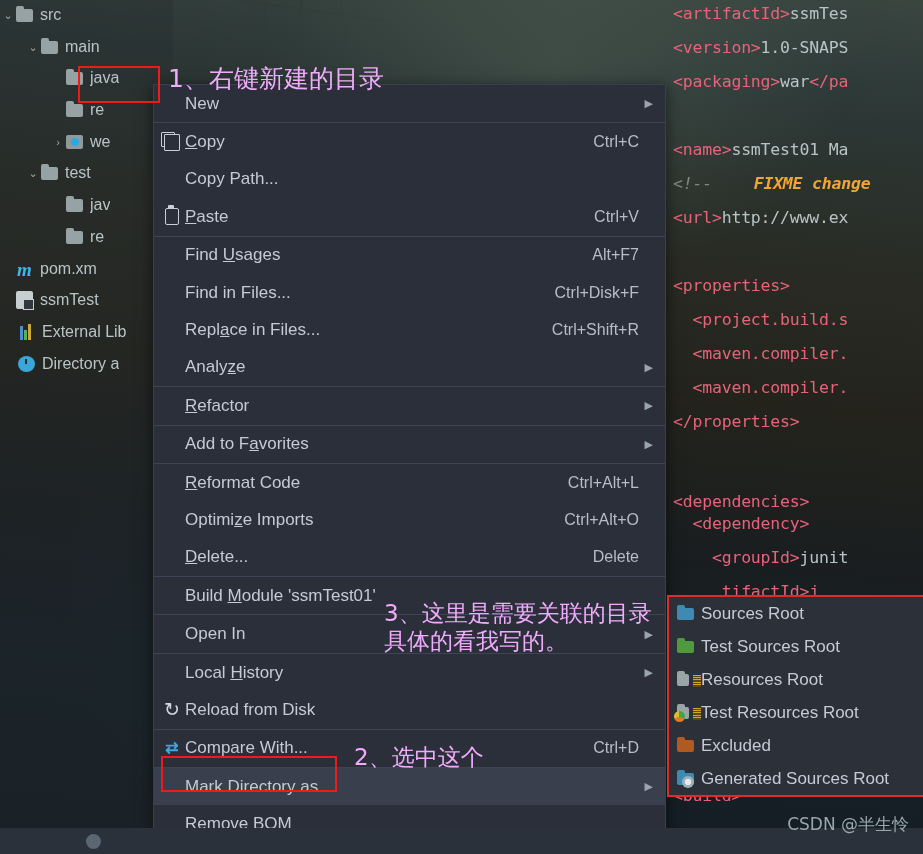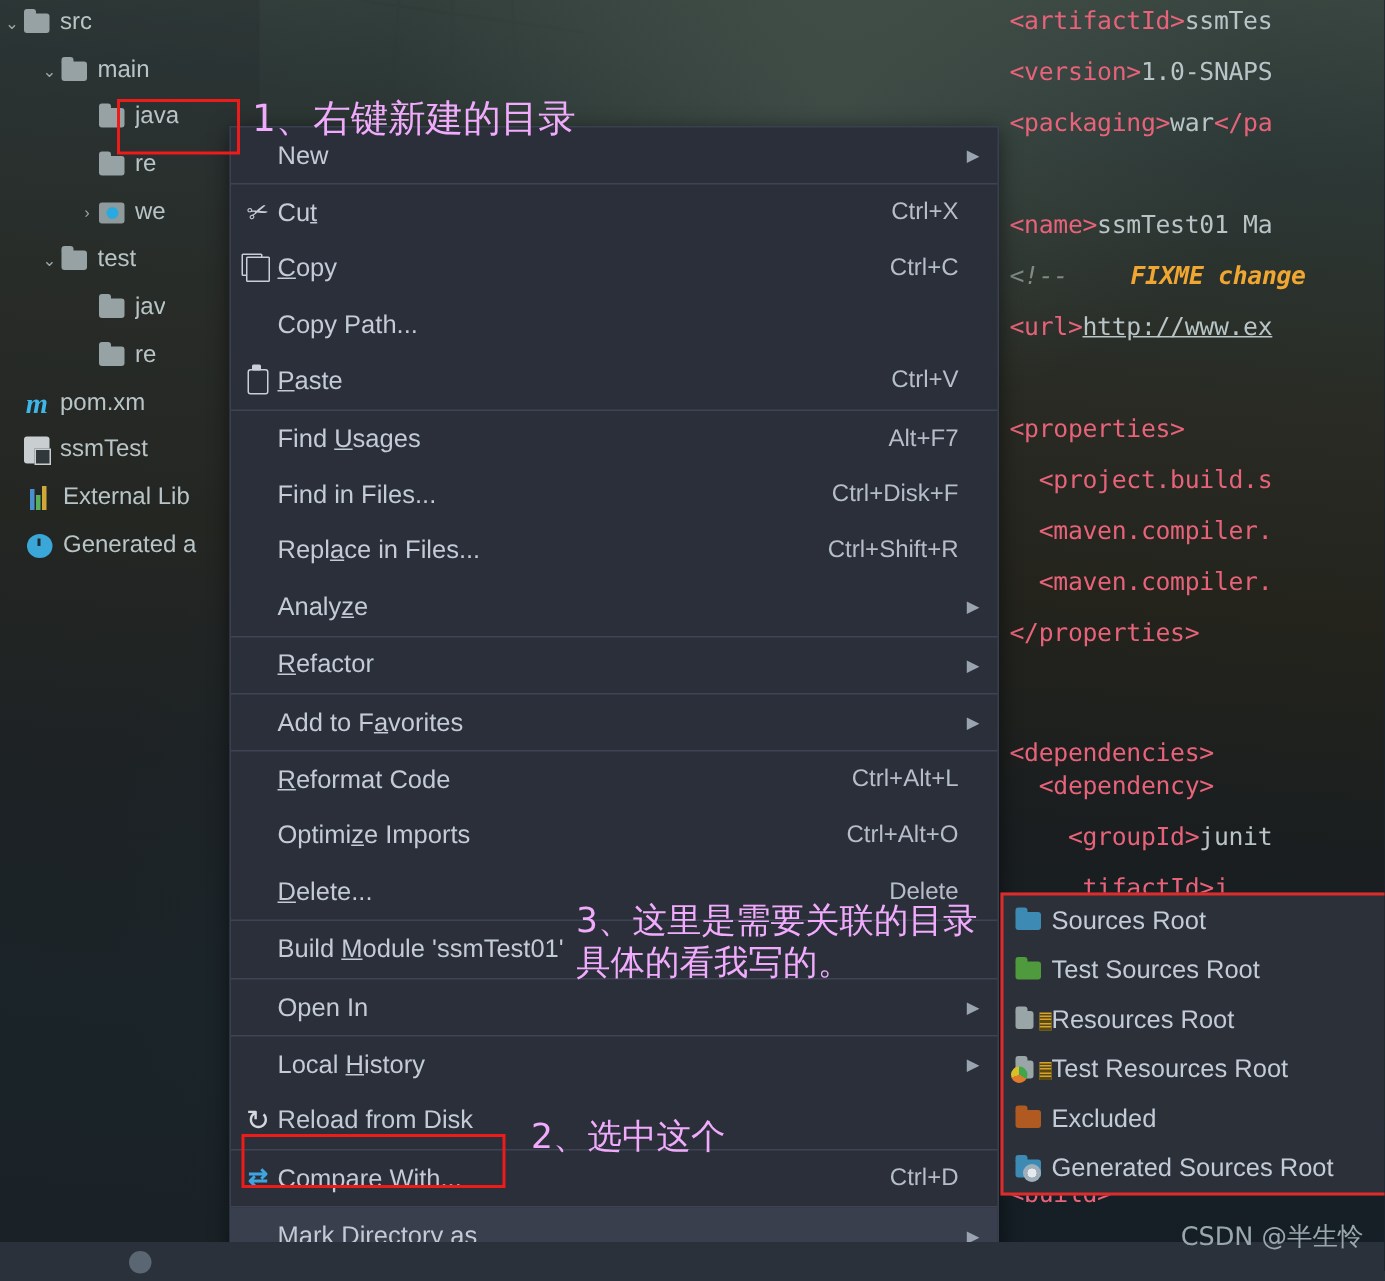--- a/index.html
+++ b/index.html
@@ -60,21 +60,21 @@
   .editor{
     position:absolute;left:665px;top:0;width:258px;height:828px;
     font-family:"DejaVu Sans Mono", monospace;font-size:16.5px;
     overflow:hidden;
   }
   .cl{position:absolute;left:8px;white-space:pre;letter-spacing:-0.2px;}
   .tag{color:#e8637a;}
   .txt{color:#b9c4c6;}
   .cmt{color:#7f8a84;font-style:italic;}
   .fixme{color:#f0a732;font-style:italic;font-weight:bold;margin-left:32px;}
-  .link{color:#b9c4c6;text-decoration:underline;}
+  .link{color:#b9c4c6;}
 
   
   .menu{
     position:absolute;left:153px;top:84px;width:511px;
     background:#2b2f3a;
     border:1px solid #3b4050;
     box-shadow:0 3px 14px rgba(0,0,0,.55);
     color:#c3cbd6;font-size:17px;
     z-index:40;
   }
@@ -197,21 +197,21 @@
         <span class="lib-ic">
           <span style="background: rgb(75, 143, 208); left: 2px; height: 14px;"></span>
           <span style="background: rgb(90, 176, 90); left: 6px; height: 10px;"></span>
           <span style="background: rgb(208, 168, 58); left: 10px; height: 16px;"></span>
         </span>
         <span class="tlabel">External Lib</span>
       </div>
       <div class="trow" style="top: 349px; padding-left: 2px;">
         <span class="arrow"></span>
         <span class="scr-ic"></span>
-        <span class="tlabel">Generated a</span>
+        <span class="tlabel">Directory a</span>
       </div>
     </div>
 
   <div class="editor">
       <div class="cl" style="top: 4px;"><span class="tag">&lt;artifactId&gt;</span><span class="txt">ssmTes</span></div>
       <div class="cl" style="top: 38px;"><span class="tag">&lt;version&gt;</span><span class="txt">1.0-SNAPS</span></div>
       <div class="cl" style="top: 72px;"><span class="tag">&lt;packaging&gt;</span><span class="txt">war</span><span class="tag">&lt;/pa</span></div>
       <div class="cl" style="top: 106px;"></div>
       <div class="cl" style="top: 140px;"><span class="tag">&lt;name&gt;</span><span class="txt">ssmTest01 Ma</span></div>
       <div class="cl" style="top: 174px;"><span class="cmt">&lt;!-- </span><span class="fixme">FIXME change</span></div>
@@ -238,28 +238,20 @@
   <div class="menu">
       <div class="mi">
         <span class="ic"></span>
         <span class="lb">New</span>
         <span class="sc"></span>
         <span class="ar">▶</span>
       </div>
       <div class="sep"></div>
       <div class="mi">
         <span class="ic">
-          <span class="g g-cut"></span>
-        </span>
-        <span class="lb">Cu<u>t</u></span>
-        <span class="sc">Ctrl+X</span>
-        <span class="ar"></span>
-      </div>
-      <div class="mi">
-        <span class="ic">
           <span class="g g-copy"></span>
         </span>
         <span class="lb"><u>C</u>opy</span>
         <span class="sc">Ctrl+C</span>
         <span class="ar"></span>
       </div>
       <div class="mi">
         <span class="ic"></span>
         <span class="lb">Copy Path...</span>
         <span class="sc"></span>

